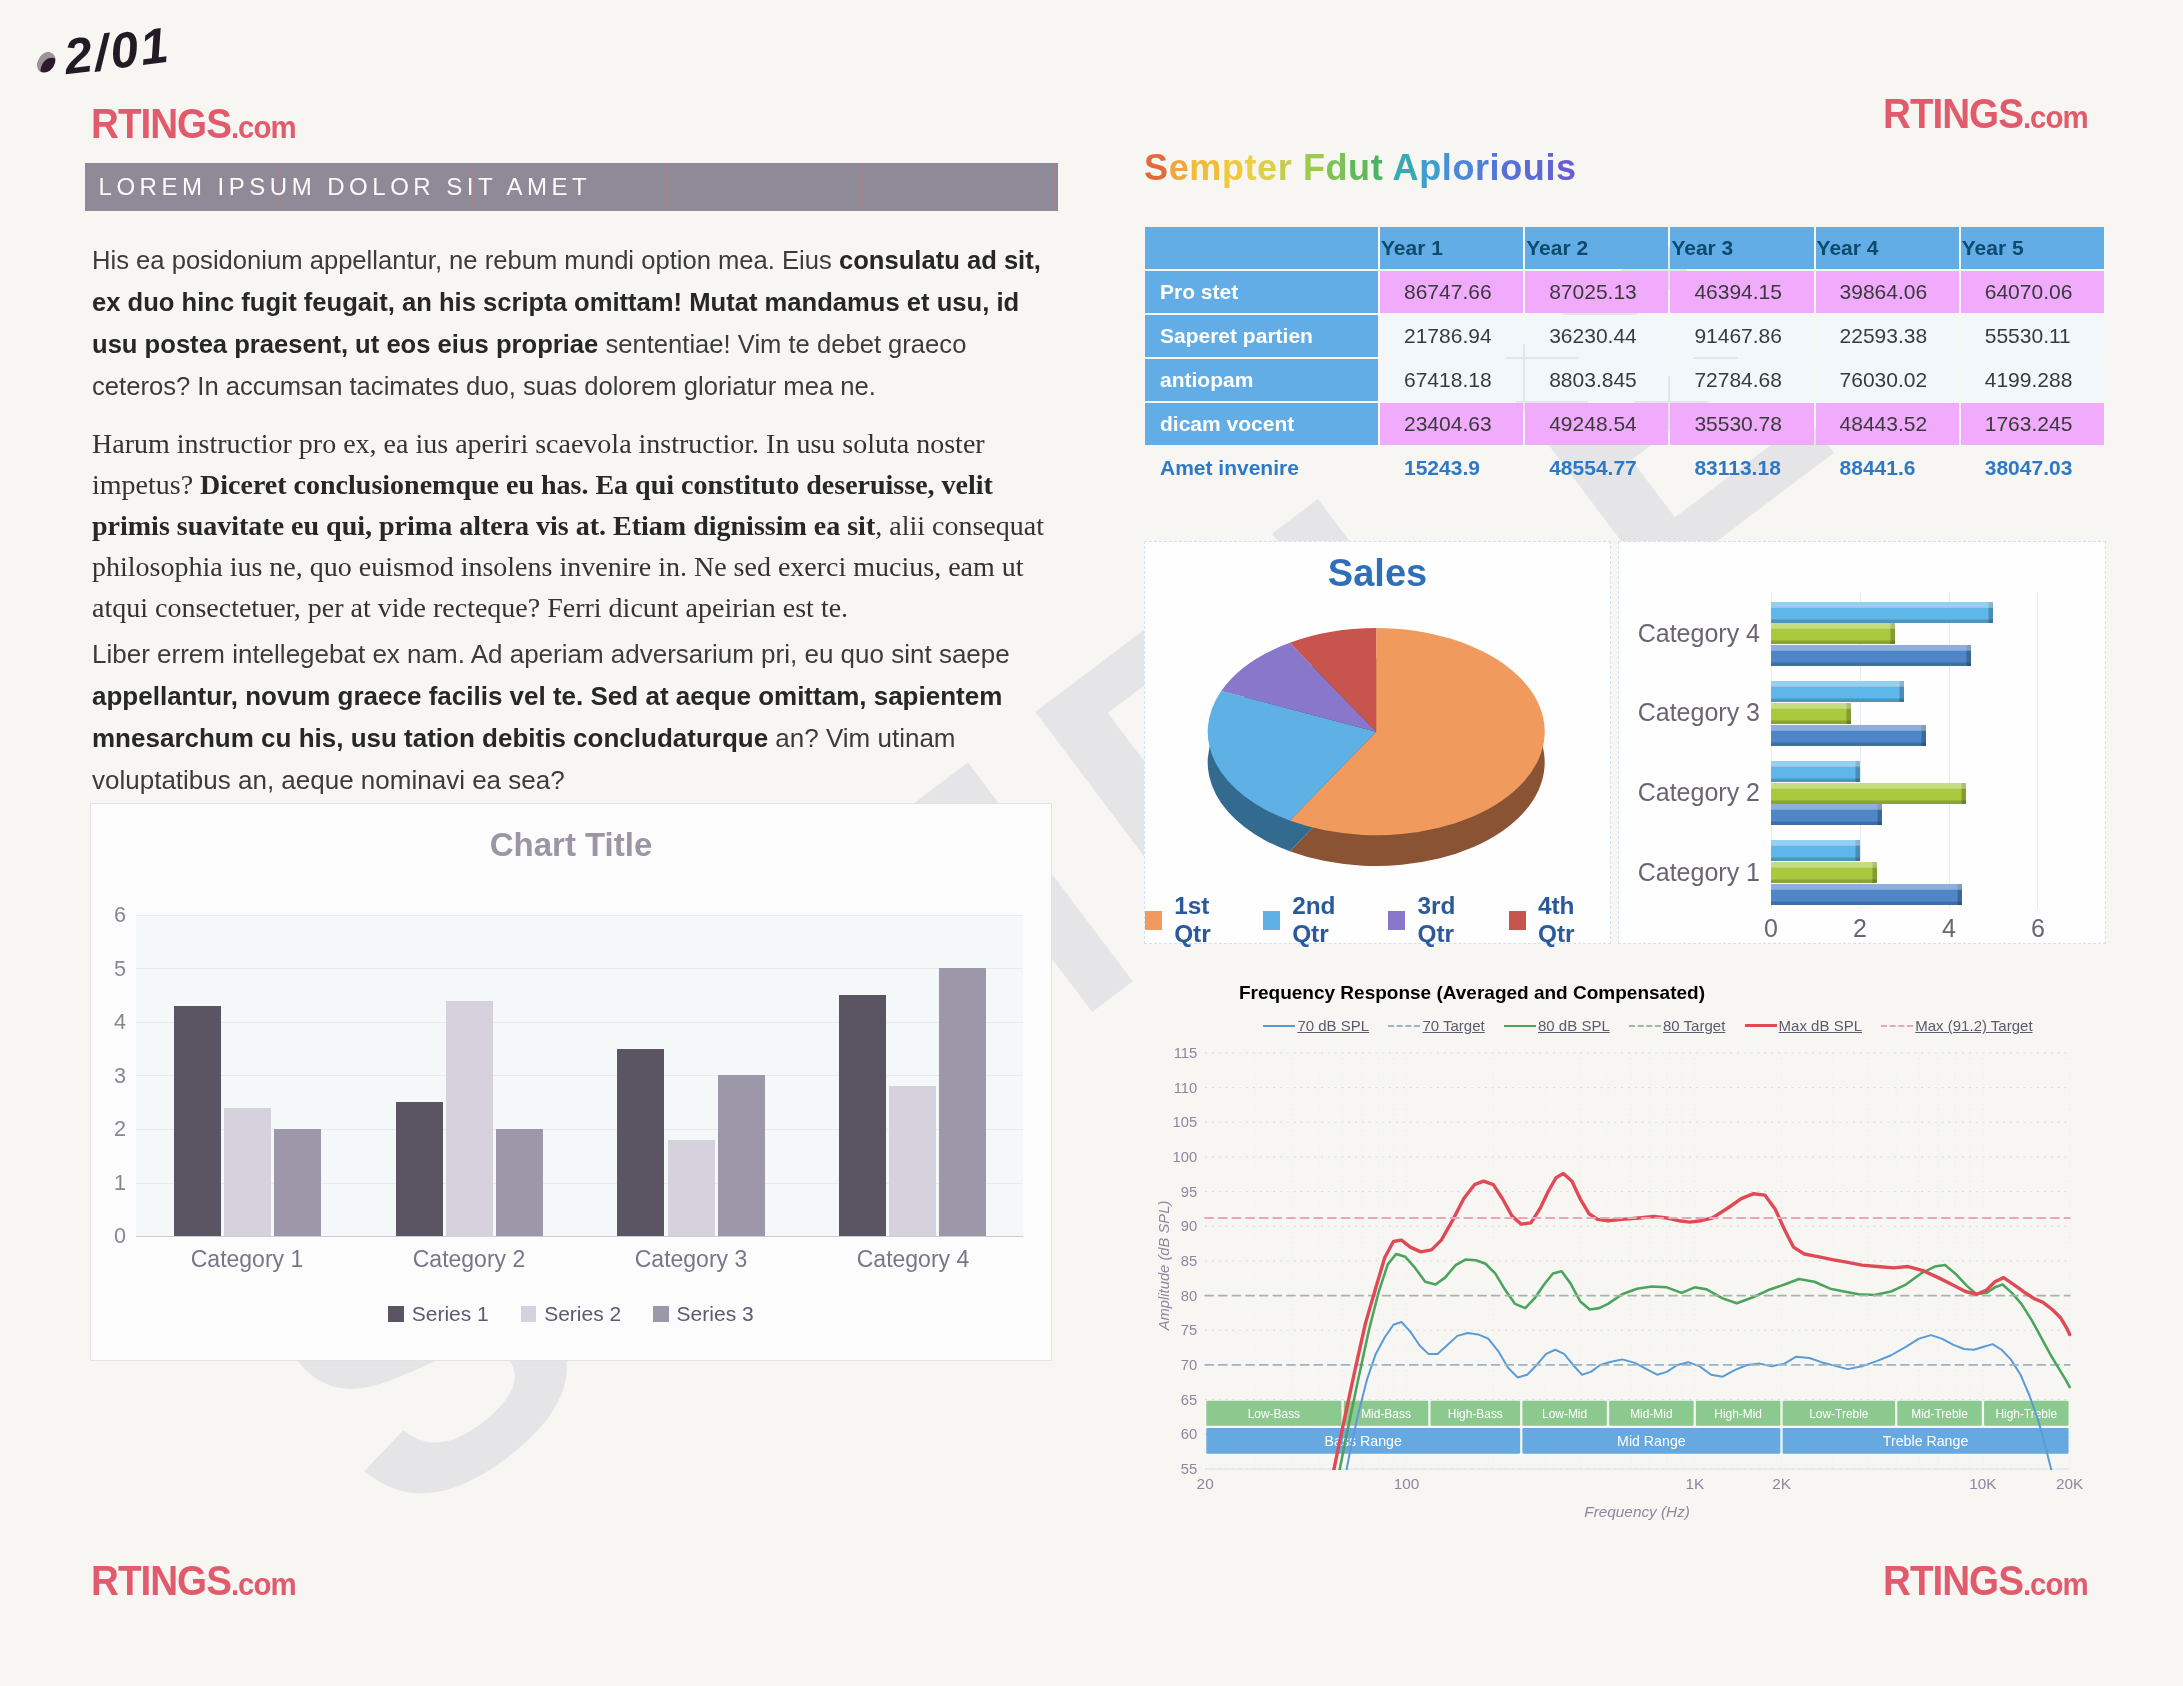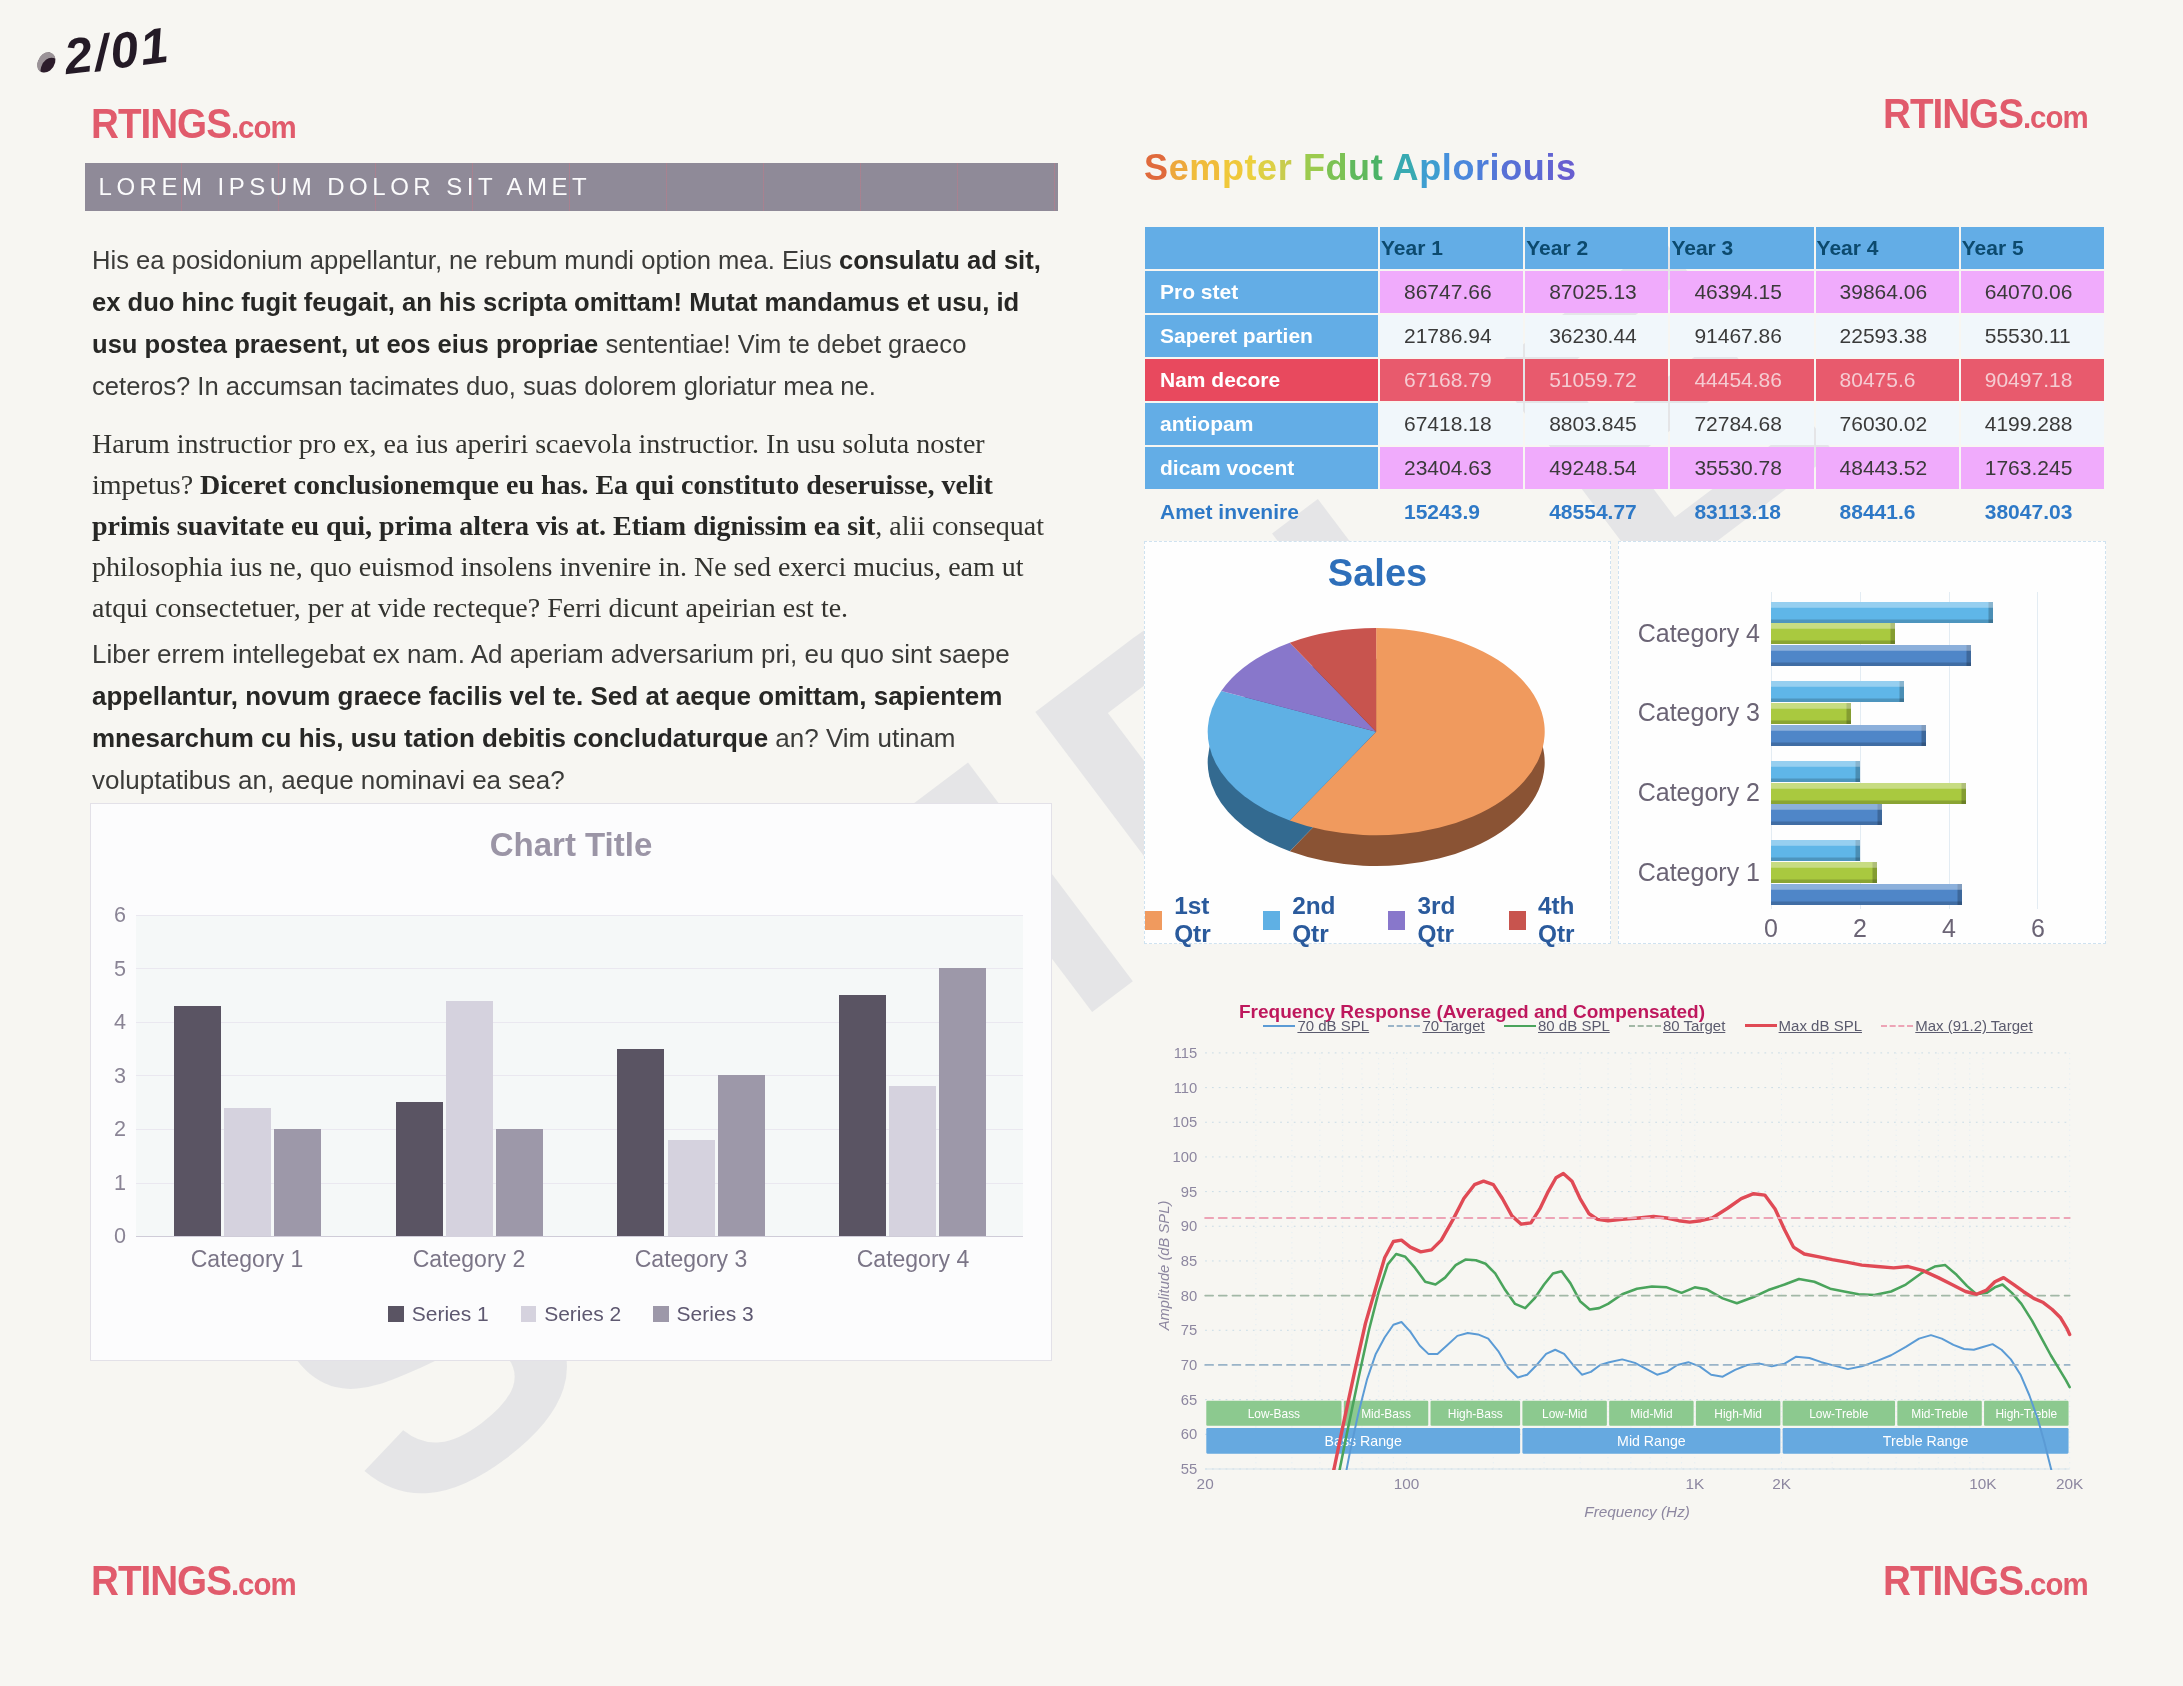--- a/index.html
+++ b/index.html
@@ -80,21 +80,21 @@
   
   #chart-hbar{position:absolute;left:1618px;top:541px;width:488px;height:403px;background:#fefefe;
     border:1.7px dashed #cfe2f0;box-sizing:border-box;}
   .grid-v{position:absolute;width:1.1px;background:#e3ecf3;}
   .hcat{position:absolute;text-align:right;font-size:25px;color:#6b6475;width:141px;}
   .hbar-bar{position:absolute;box-shadow:inset 0 5.7px 0 rgba(255,255,255,.35), inset -4.5px 0 0 rgba(0,0,0,.22), inset 0 -3.4px 0 rgba(0,0,0,.18);}
   .hx-lab{position:absolute;width:48px;text-align:center;font-size:25px;color:#6b6475;}
 
   
   #chart-freq{position:absolute;left:1154px;top:981px;width:989px;height:569px;}
-  .freq-title{position:absolute;left:85px;top:20px;font-size:19px;font-weight:700;color:#be185d;}
+  .freq-title{position:absolute;left:85px;top:1px;font-size:19px;font-weight:700;color:#000000;}
   #freq-legend{position:absolute;left:45px;top:36px;width:898px;display:flex;justify-content:center;gap:19.3px;
     font-size:15px;color:#5b5b6e;white-space:nowrap;}
   .fl-item{display:flex;align-items:center;gap:2px;text-decoration:underline;}
   .fl-sw{width:32px;height:0;display:inline-block;}
   #freq-svg{position:absolute;left:0;top:0;}
 </style>
 </head>
 <body>
 
 <div id="page">
@@ -193,28 +193,20 @@
             <td class="val">39864.06</td>
             <td class="val">64070.06</td>
           </tr>
           <tr class="r-plain">
             <td class="lbl">Saperet partien</td>
             <td class="val">21786.94</td>
             <td class="val">36230.44</td>
             <td class="val">91467.86</td>
             <td class="val">22593.38</td>
             <td class="val">55530.11</td>
-          </tr>
-          <tr class="r-red">
-            <td class="lbl">Nam decore</td>
-            <td class="val">67168.79</td>
-            <td class="val">51059.72</td>
-            <td class="val">44454.86</td>
-            <td class="val">80475.6</td>
-            <td class="val">90497.18</td>
           </tr>
           <tr class="r-plain">
             <td class="lbl">antiopam</td>
             <td class="val">67418.18</td>
             <td class="val">8803.845</td>
             <td class="val">72784.68</td>
             <td class="val">76030.02</td>
             <td class="val">4199.288</td>
           </tr>
           <tr class="r-light">

